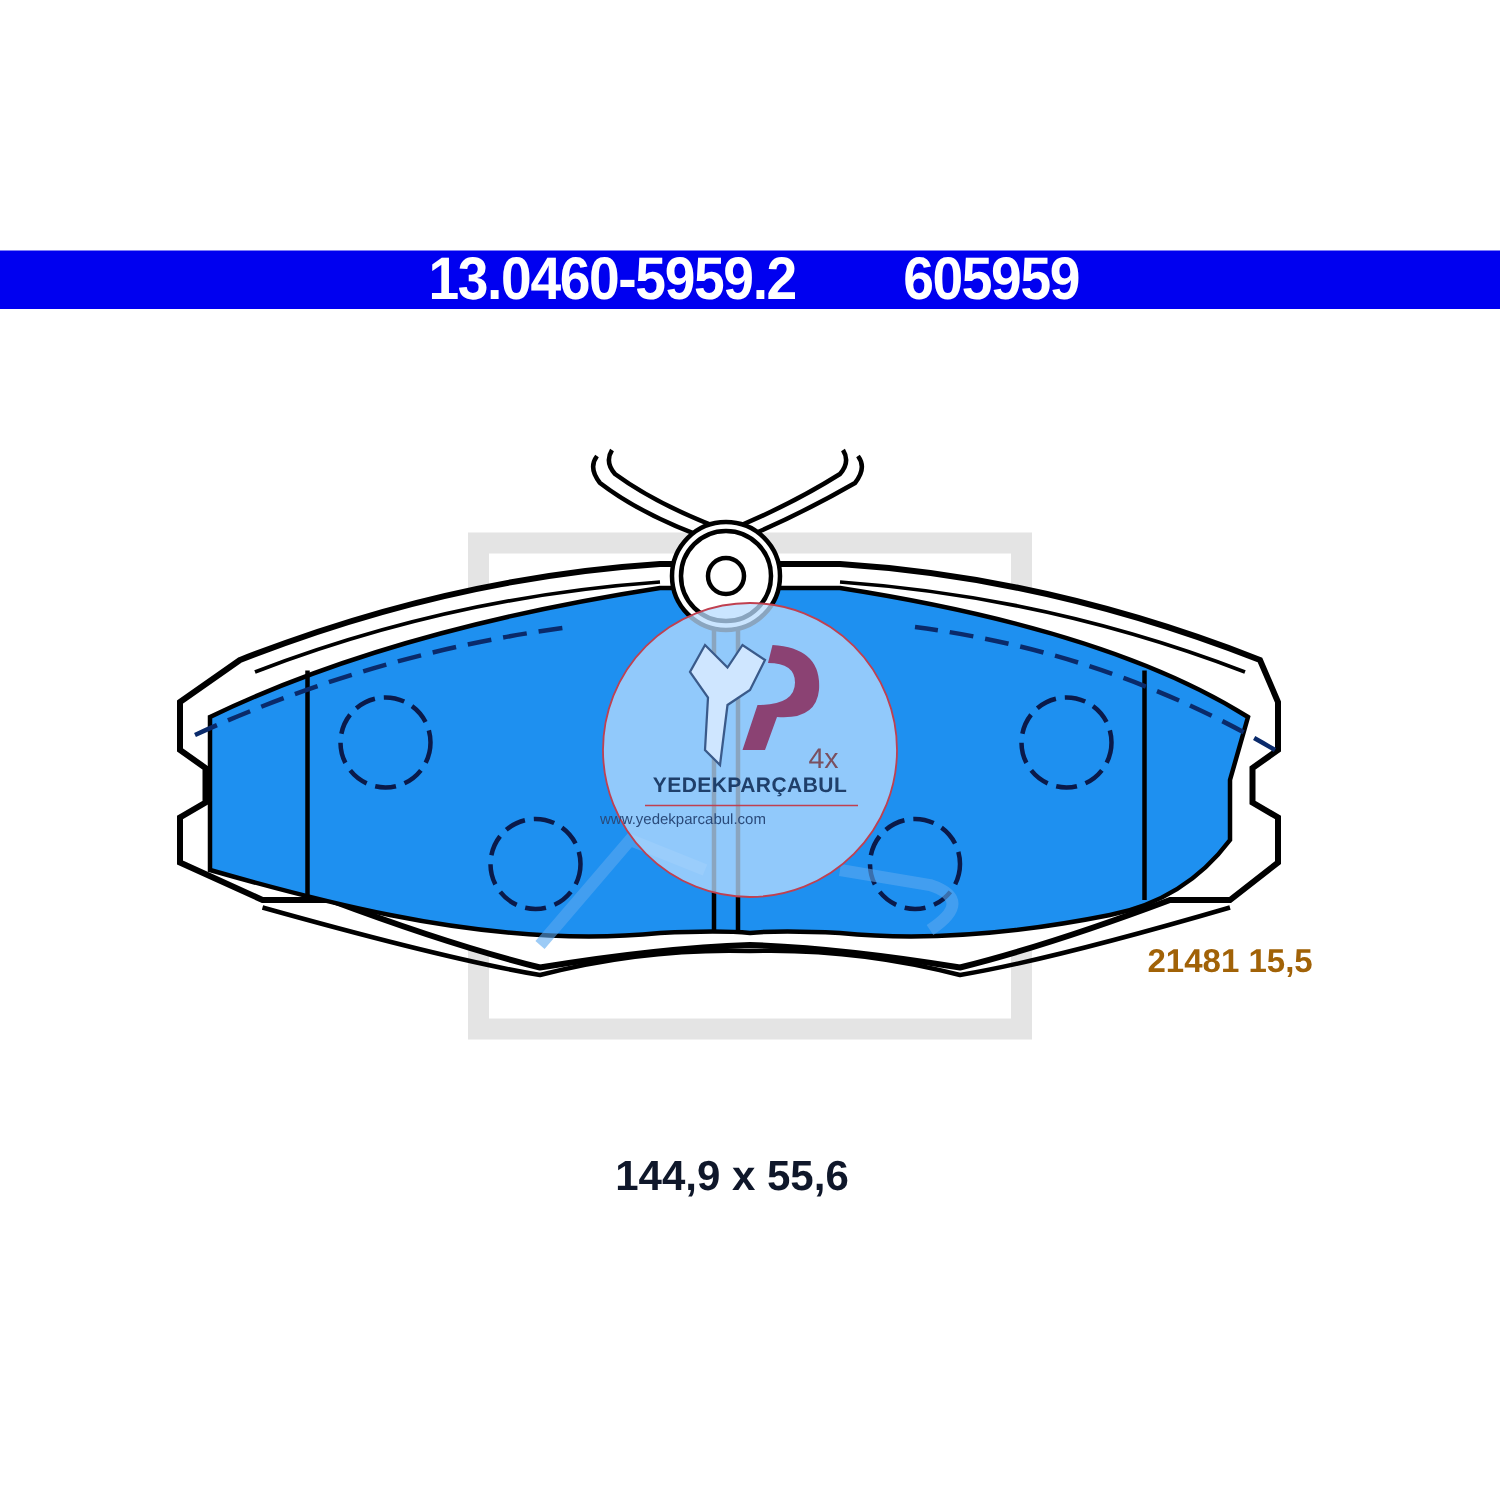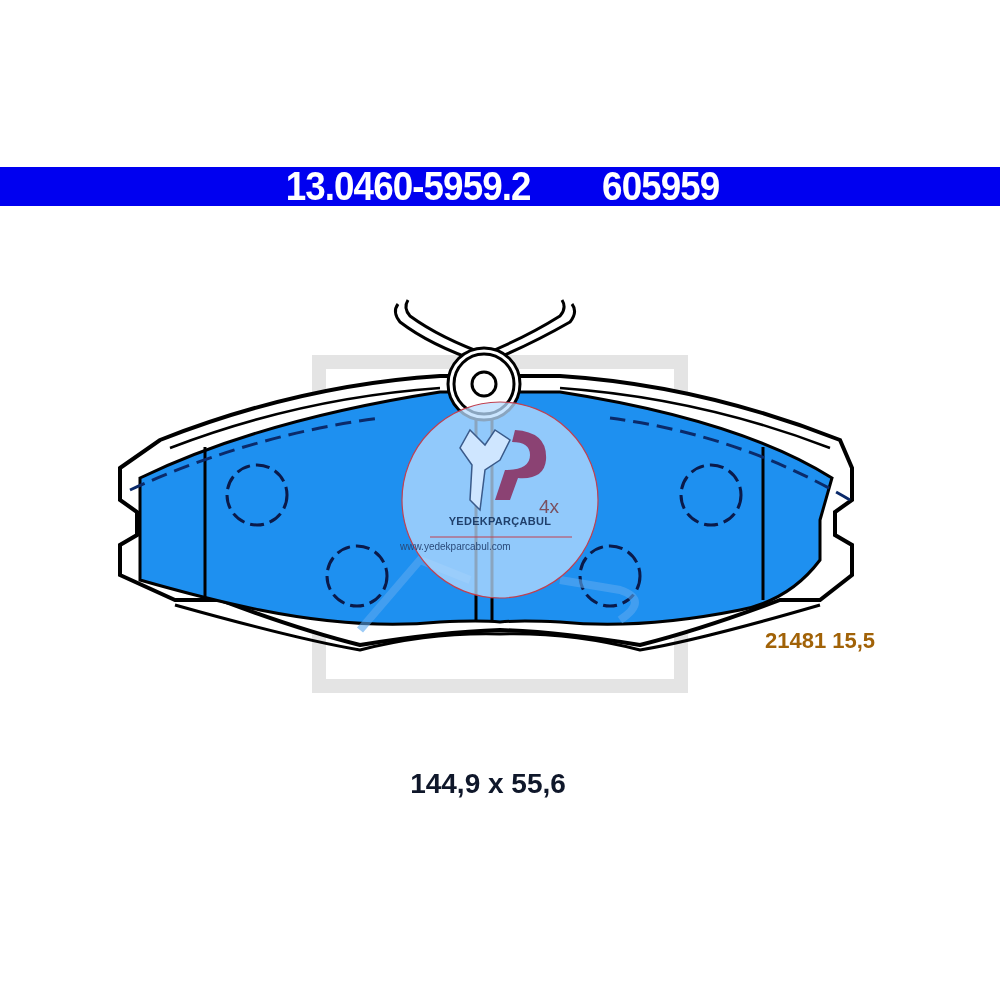--- a/index.html
+++ b/index.html
@@ -3,21 +3,21 @@
 <meta charset="utf-8">
 <style>
   html,body{margin:0;padding:0;background:#ffffff;}
   body{width:1000px;height:1000px;position:relative;overflow:hidden;font-family:"Liberation Sans",sans-serif;}
   .banner{position:absolute;left:0;top:167px;width:1000px;height:39px;background:#0000f0;display:flex;align-items:center;justify-content:center;}
   .banner span{color:#ffffff;font-weight:bold;font-size:40px;letter-spacing:-1px;transform:scaleX(0.92);display:inline-block;}
   .banner .gap{width:56px;}
   .drawing{position:absolute;left:0;top:0;width:1000px;height:1000px;}
   .code-label{position:absolute;left:765px;top:628px;font-weight:bold;font-size:22px;color:#a16207;}
   .dims-label{position:absolute;left:0;width:976px;text-align:center;top:768px;font-weight:bold;font-size:28px;color:#0f172a;}
-  .wm-brand{position:absolute;left:400px;width:200px;text-align:center;top:515px;font-weight:bold;font-size:11px;color:#1f3f6a;letter-spacing:0.3px;}
+  .wm-brand{position:absolute;left:400px;width:200px;text-align:center;top:515px;font-weight:bold;font-size:14px;color:#1f3f6a;letter-spacing:0.3px;}
   .wm-url{position:absolute;left:400px;width:200px;top:541px;font-size:10px;color:#2a4a7a;}
   .wm-4x{position:absolute;left:503px;top:496px;font-weight:normal;font-size:19px;color:#7a5060;margin-left:36px;}
 </style>
 </head>
 <body>
 
 <div class="banner">
   <span>13.0460-5959.2</span>
   <span class="gap"></span>
   <span>605959</span>

